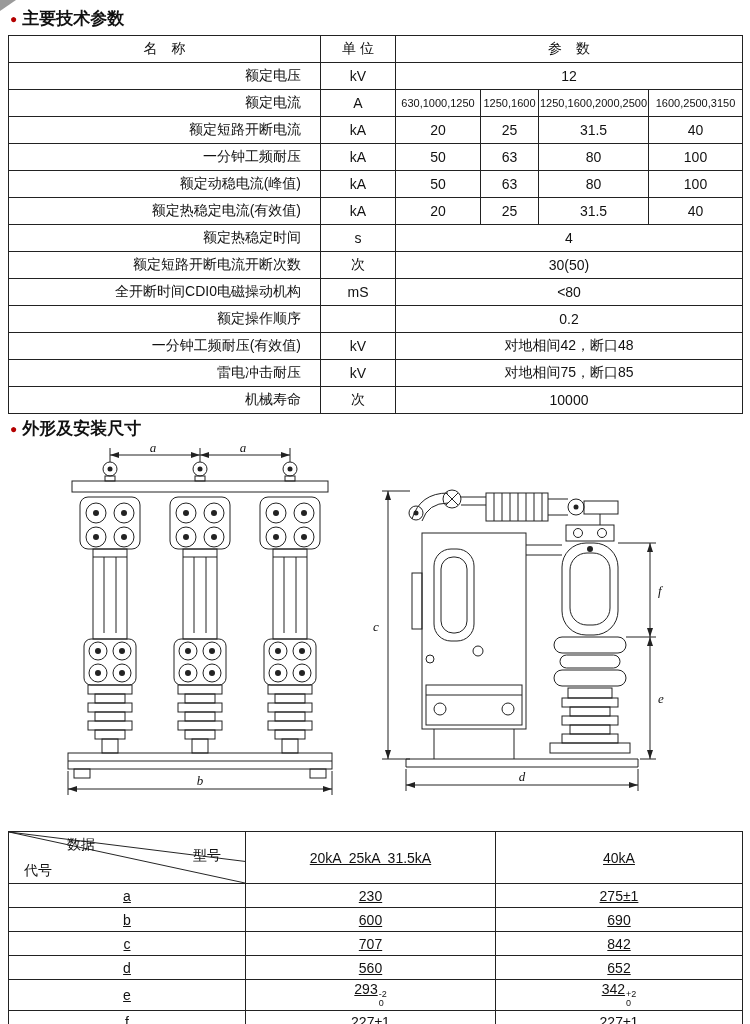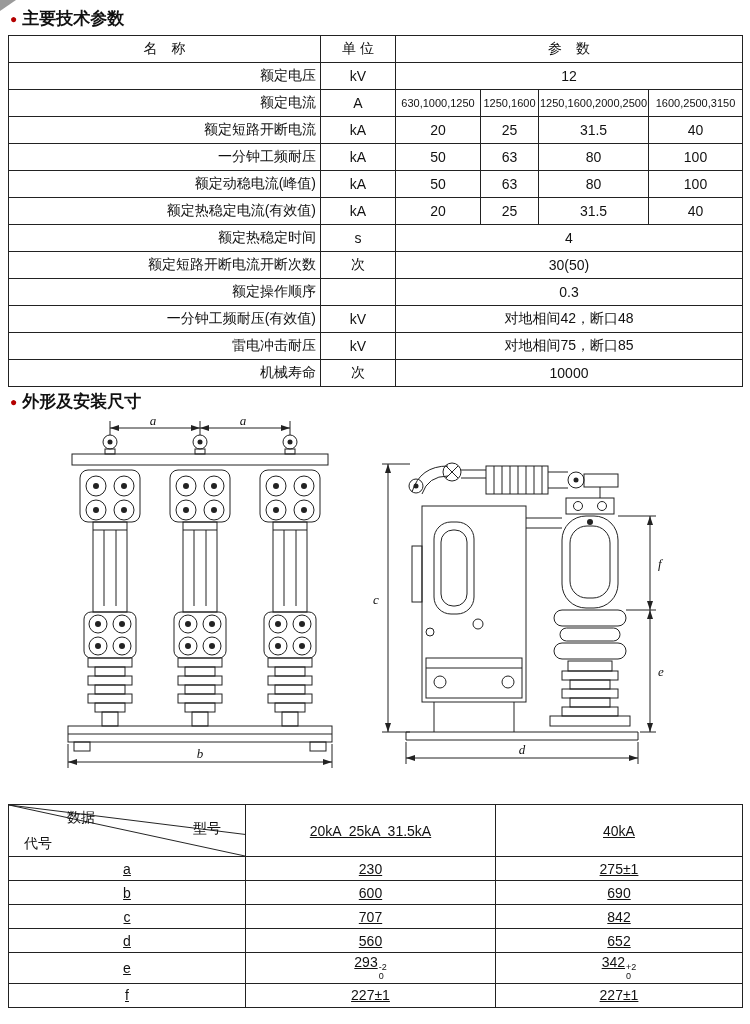--- a/index.html
+++ b/index.html
@@ -11,21 +11,21 @@
   .page { padding:4px 8px 0 8px; }
   .corner-mark {
     position:absolute; top:0; left:0; width:0; height:0;
     border-top:11px solid #9a9a9a; border-right:16px solid transparent;
   }
   .section-heading { display:flex; align-items:center; gap:5px; font-weight:bold; font-size:17px; margin:3px 0 5px 2px; }
   .bullet { color:#b40000; font-size:12px; line-height:1; }
 
   table { border-collapse:collapse; table-layout:fixed; }
   .params-table { width:734px; }
-  .params-table td { border:1px solid #222; font-size:14px; height:27px; padding:1px 4px; overflow:hidden; white-space:nowrap; }
+  .params-table td { border:1px solid #222; font-size:14px; height:27px; padding:1px 19px; overflow:hidden; white-space:nowrap; }
   .params-table td.name { text-align:right; padding-left:10px; }
   .params-table td.c { text-align:center; }
   .params-table td.sm { font-size:11px; padding:1px 1px; }
 
   .drawings { display:flex; align-items:flex-start; margin:2px 0 0 52px; height:366px; }
   .side-wrap { margin-left:30px; margin-top:16px; }
   .drawing line, .drawing path, .drawing rect, .drawing circle { fill:none; stroke:#222; stroke-width:1; }
   .drawing .dot { fill:#222; stroke:none; }
   .drawing .mk { fill:#222; stroke:none; }
   .drawing text { fill:#111; stroke:none; font:italic 13px "Liberation Serif","DejaVu Serif",serif; }
@@ -117,23 +117,28 @@
         <td class="name">额定热稳定时间</td>
         <td class="c">s</td>
         <td class="c" colspan="4">4</td>
       </tr>
       <tr>
         <td class="name">额定短路开断电流开断次数</td>
         <td class="c">次</td>
         <td class="c" colspan="4">30(50)</td>
       </tr>
       <tr>
+        <td class="name">全开断时间CDI0电磁操动机构</td>
+        <td class="c">mS</td>
+        <td class="c" colspan="4">&lt;80</td>
+      </tr>
+      <tr>
         <td class="name">额定操作顺序</td>
         <td class="c"></td>
-        <td class="c" colspan="4">0.3</td>
+        <td class="c" colspan="4">0.2</td>
       </tr>
       <tr>
         <td class="name">一分钟工频耐压(有效值)</td>
         <td class="c">kV</td>
         <td class="c" colspan="4">对地相间42，断口48</td>
       </tr>
       <tr>
         <td class="name">雷电冲击耐压</td>
         <td class="c">kV</td>
         <td class="c" colspan="4">对地相间75，断口85</td>

